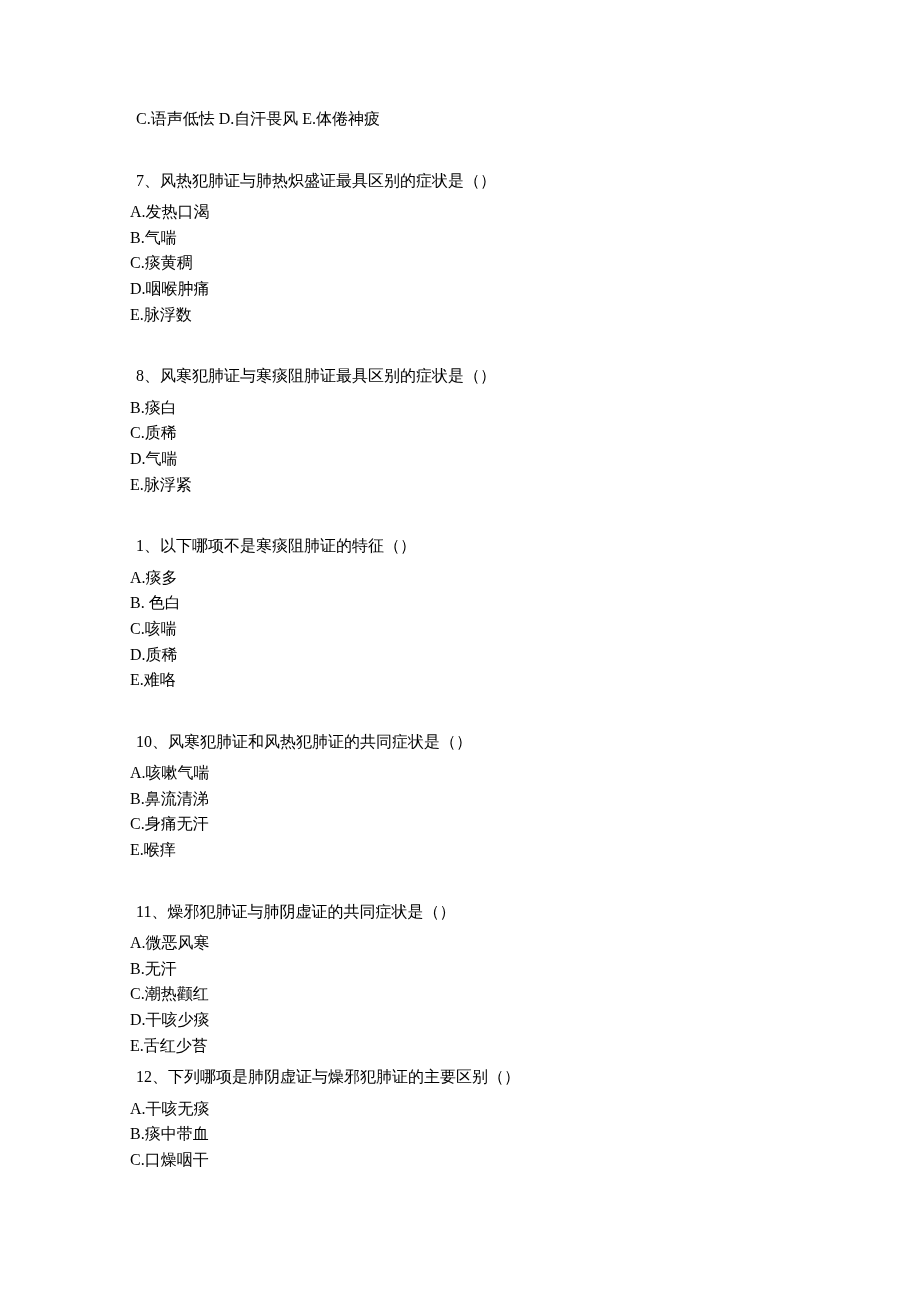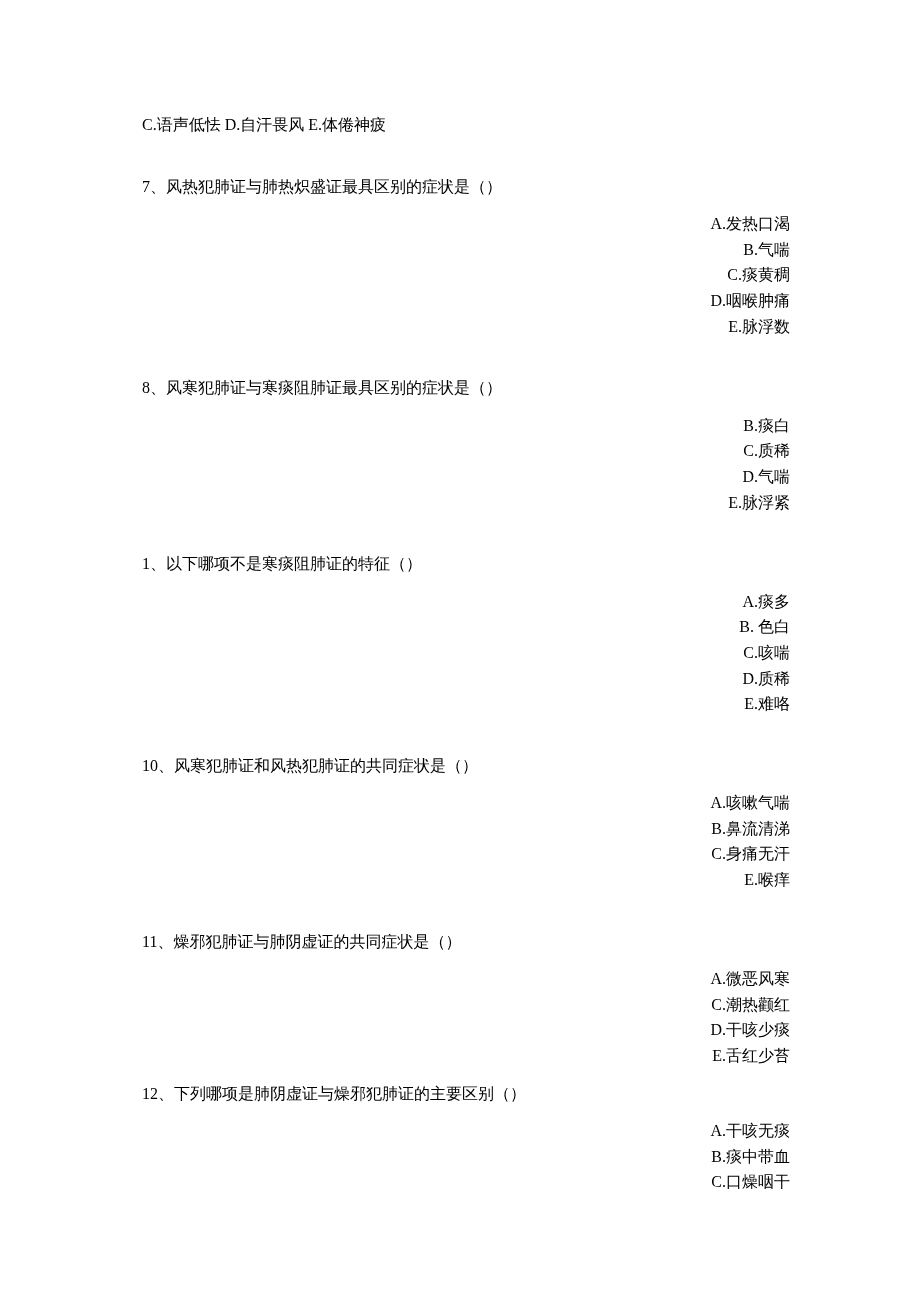--- a/index.html
+++ b/index.html
@@ -12,25 +12,24 @@
     line-height: 1.6;
     width: 920px;
   }
   .page {
     padding: 100px 130px 100px 130px;
   }
   .question-block {
     margin-bottom: 36px;
   }
   .question-line {
-    margin: 12px;
+    margin: 6px;
   }
   .option-line {
     margin: 0;
-    text-align: right;
   }
   .tight {
     margin-bottom: 0;
   }
 </style>
 </head>
 <body>
 
 <div class="page">
 
@@ -68,20 +67,21 @@
     <p class="question-line">10、风寒犯肺证和风热犯肺证的共同症状是（）</p>
     <p class="option-line">A.咳嗽气喘</p>
     <p class="option-line">B.鼻流清涕</p>
     <p class="option-line">C.身痛无汗</p>
     <p class="option-line">E.喉痒</p>
   </div>
 
   <div class="question-block tight">
     <p class="question-line">11、燥邪犯肺证与肺阴虚证的共同症状是（）</p>
     <p class="option-line">A.微恶风寒</p>
+    <p class="option-line">B.无汗</p>
     <p class="option-line">C.潮热颧红</p>
     <p class="option-line">D.干咳少痰</p>
     <p class="option-line">E.舌红少苔</p>
   </div>
 
   <div class="question-block tight">
     <p class="question-line">12、下列哪项是肺阴虚证与燥邪犯肺证的主要区别（）</p>
     <p class="option-line">A.干咳无痰</p>
     <p class="option-line">B.痰中带血</p>
     <p class="option-line">C.口燥咽干</p>

